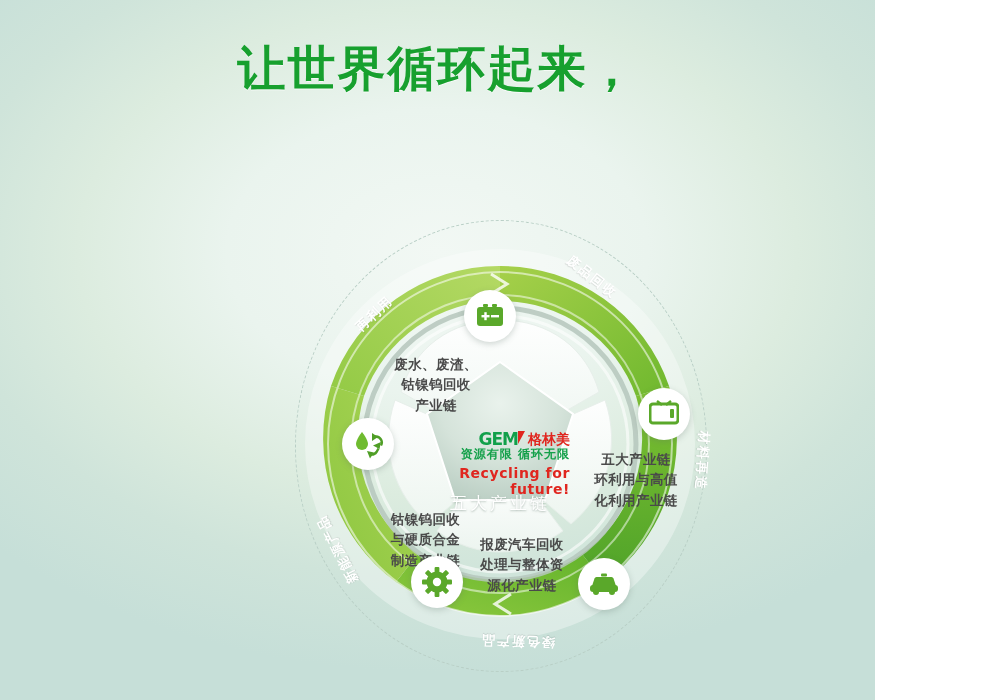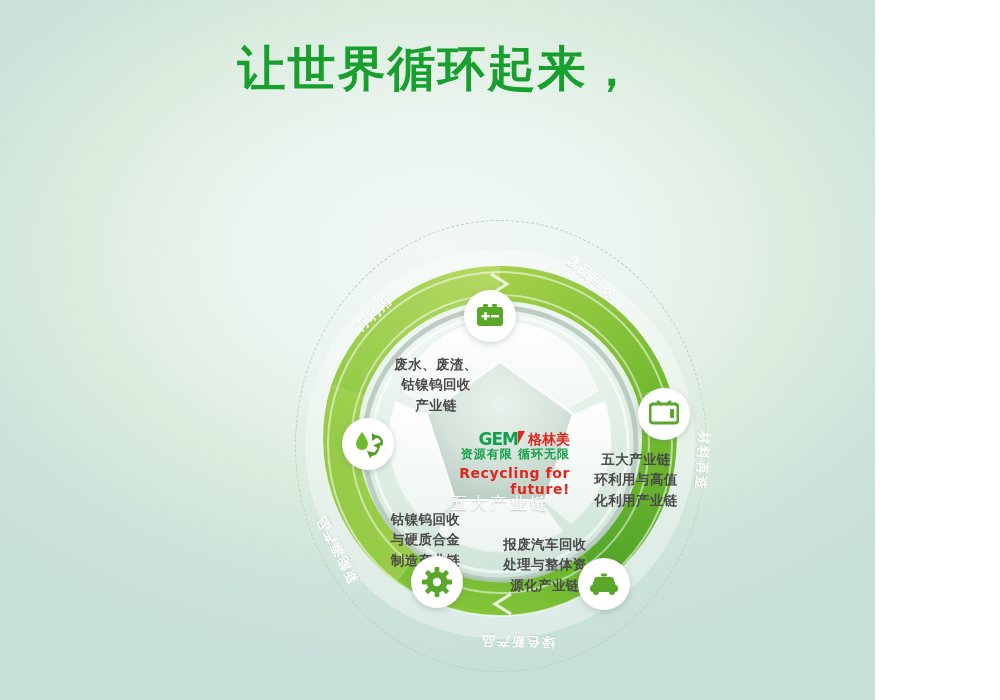--- a/index.html
+++ b/index.html
@@ -186,21 +186,21 @@
 
   <div class="ring-label" style="left:352px;top:305px;transform:rotate(-43deg);">再利用</div>
 
   <div class="ring-label" style="left:300px;top:540px;transform:rotate(-117deg);">新能源产品</div>
 
 
   <div class="petal-text" style="left:586px;top:450px;width:100px;">五大产业链
 环利用与高值
 化利用产业链</div>
 
-  <div class="petal-text" style="left:490px;top:535px;width:110px;">报废汽车回收
+  <div class="petal-text" style="left:467px;top:535px;width:110px;">报废汽车回收
 处理与整体资
 源化产业链</div>
 
   <div class="petal-text" style="left:373px;top:510px;width:105px;">钴镍钨回收
 与硬质合金
 制造产业链</div>
 
   <div class="petal-text" style="left:381px;top:355px;width:110px;">废水、废渣、
 钴镍钨回收
 产业链</div>

